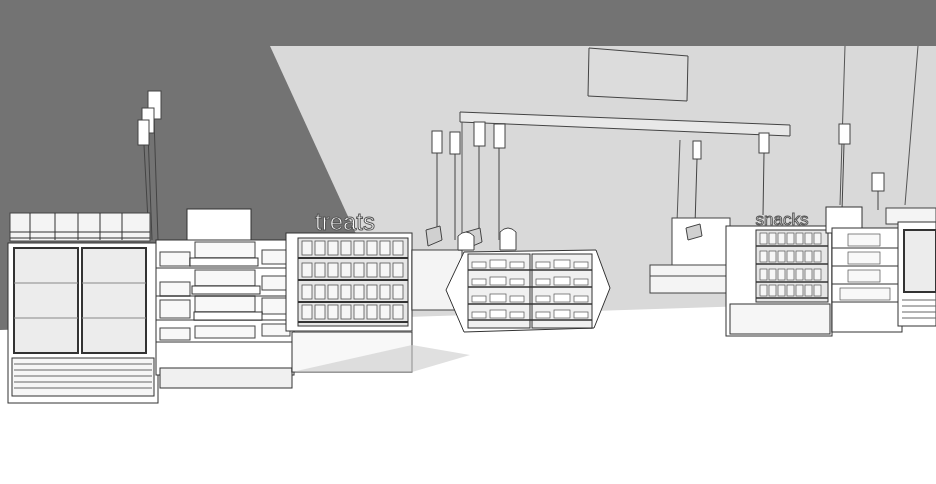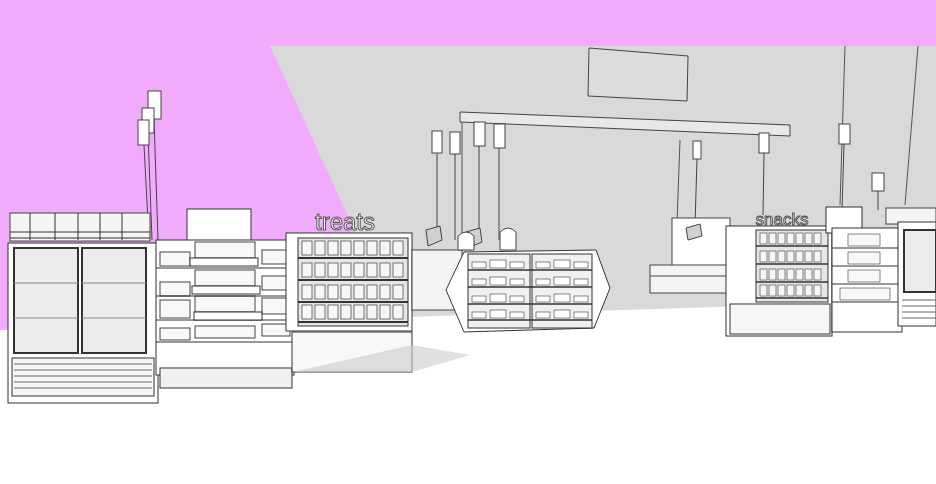--- a/index.html
+++ b/index.html
@@ -1,16 +1,16 @@
 <!DOCTYPE html>
 <html><head>
 <meta charset="utf-8">
 <style>
   html, body { margin:0; padding:0; background:#ffffff; }
-  #scene { position:relative; width:936px; height:484px; overflow:hidden; background:#f0abfc; font-family:"Liberation Sans", sans-serif; }
+  #scene { position:relative; width:936px; height:484px; overflow:hidden; background:#737373; font-family:"Liberation Sans", sans-serif; }
   svg { position:absolute; left:0; top:0; }
   .sign { font-family:"Liberation Sans", sans-serif; font-weight:300; fill:#ffffff; stroke:#555555; stroke-width:1; }
 </style>
 </head>
 <body>
 
 <div id="scene">
 <svg width="936" height="484" viewBox="0 0 936 484">
 
   <polygon points="270,46 936,46 936,300 600,330 400,330" fill="#d9d9d9"></polygon>

